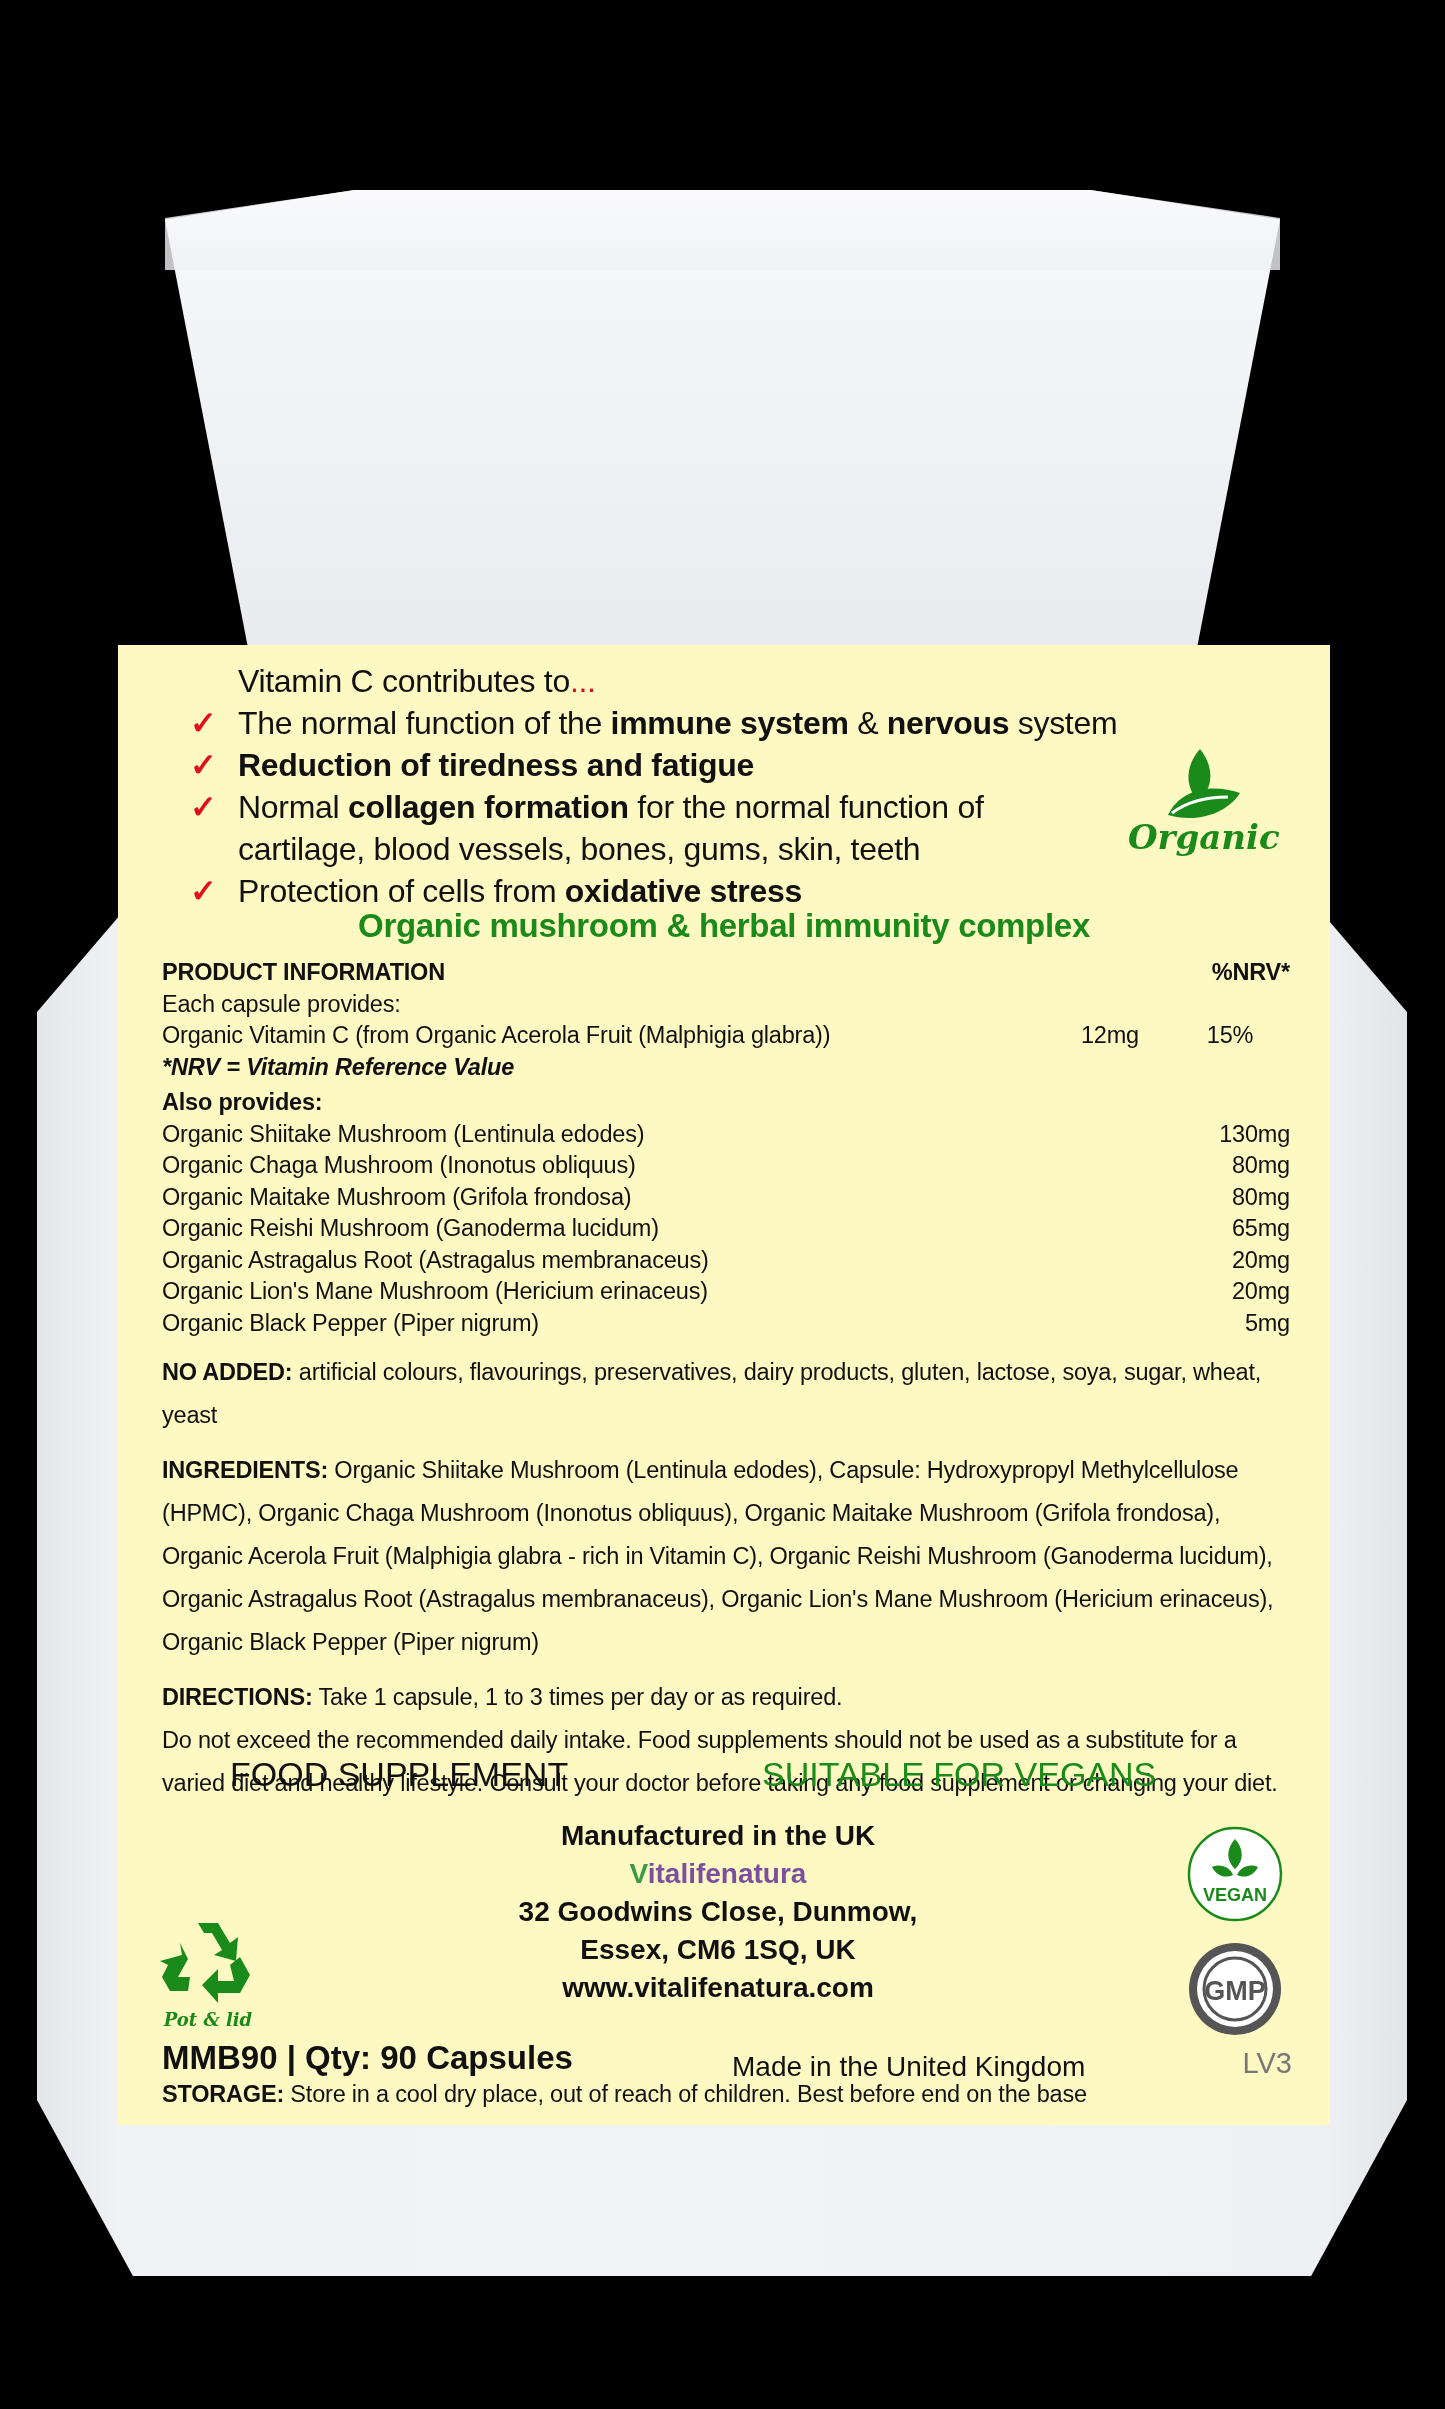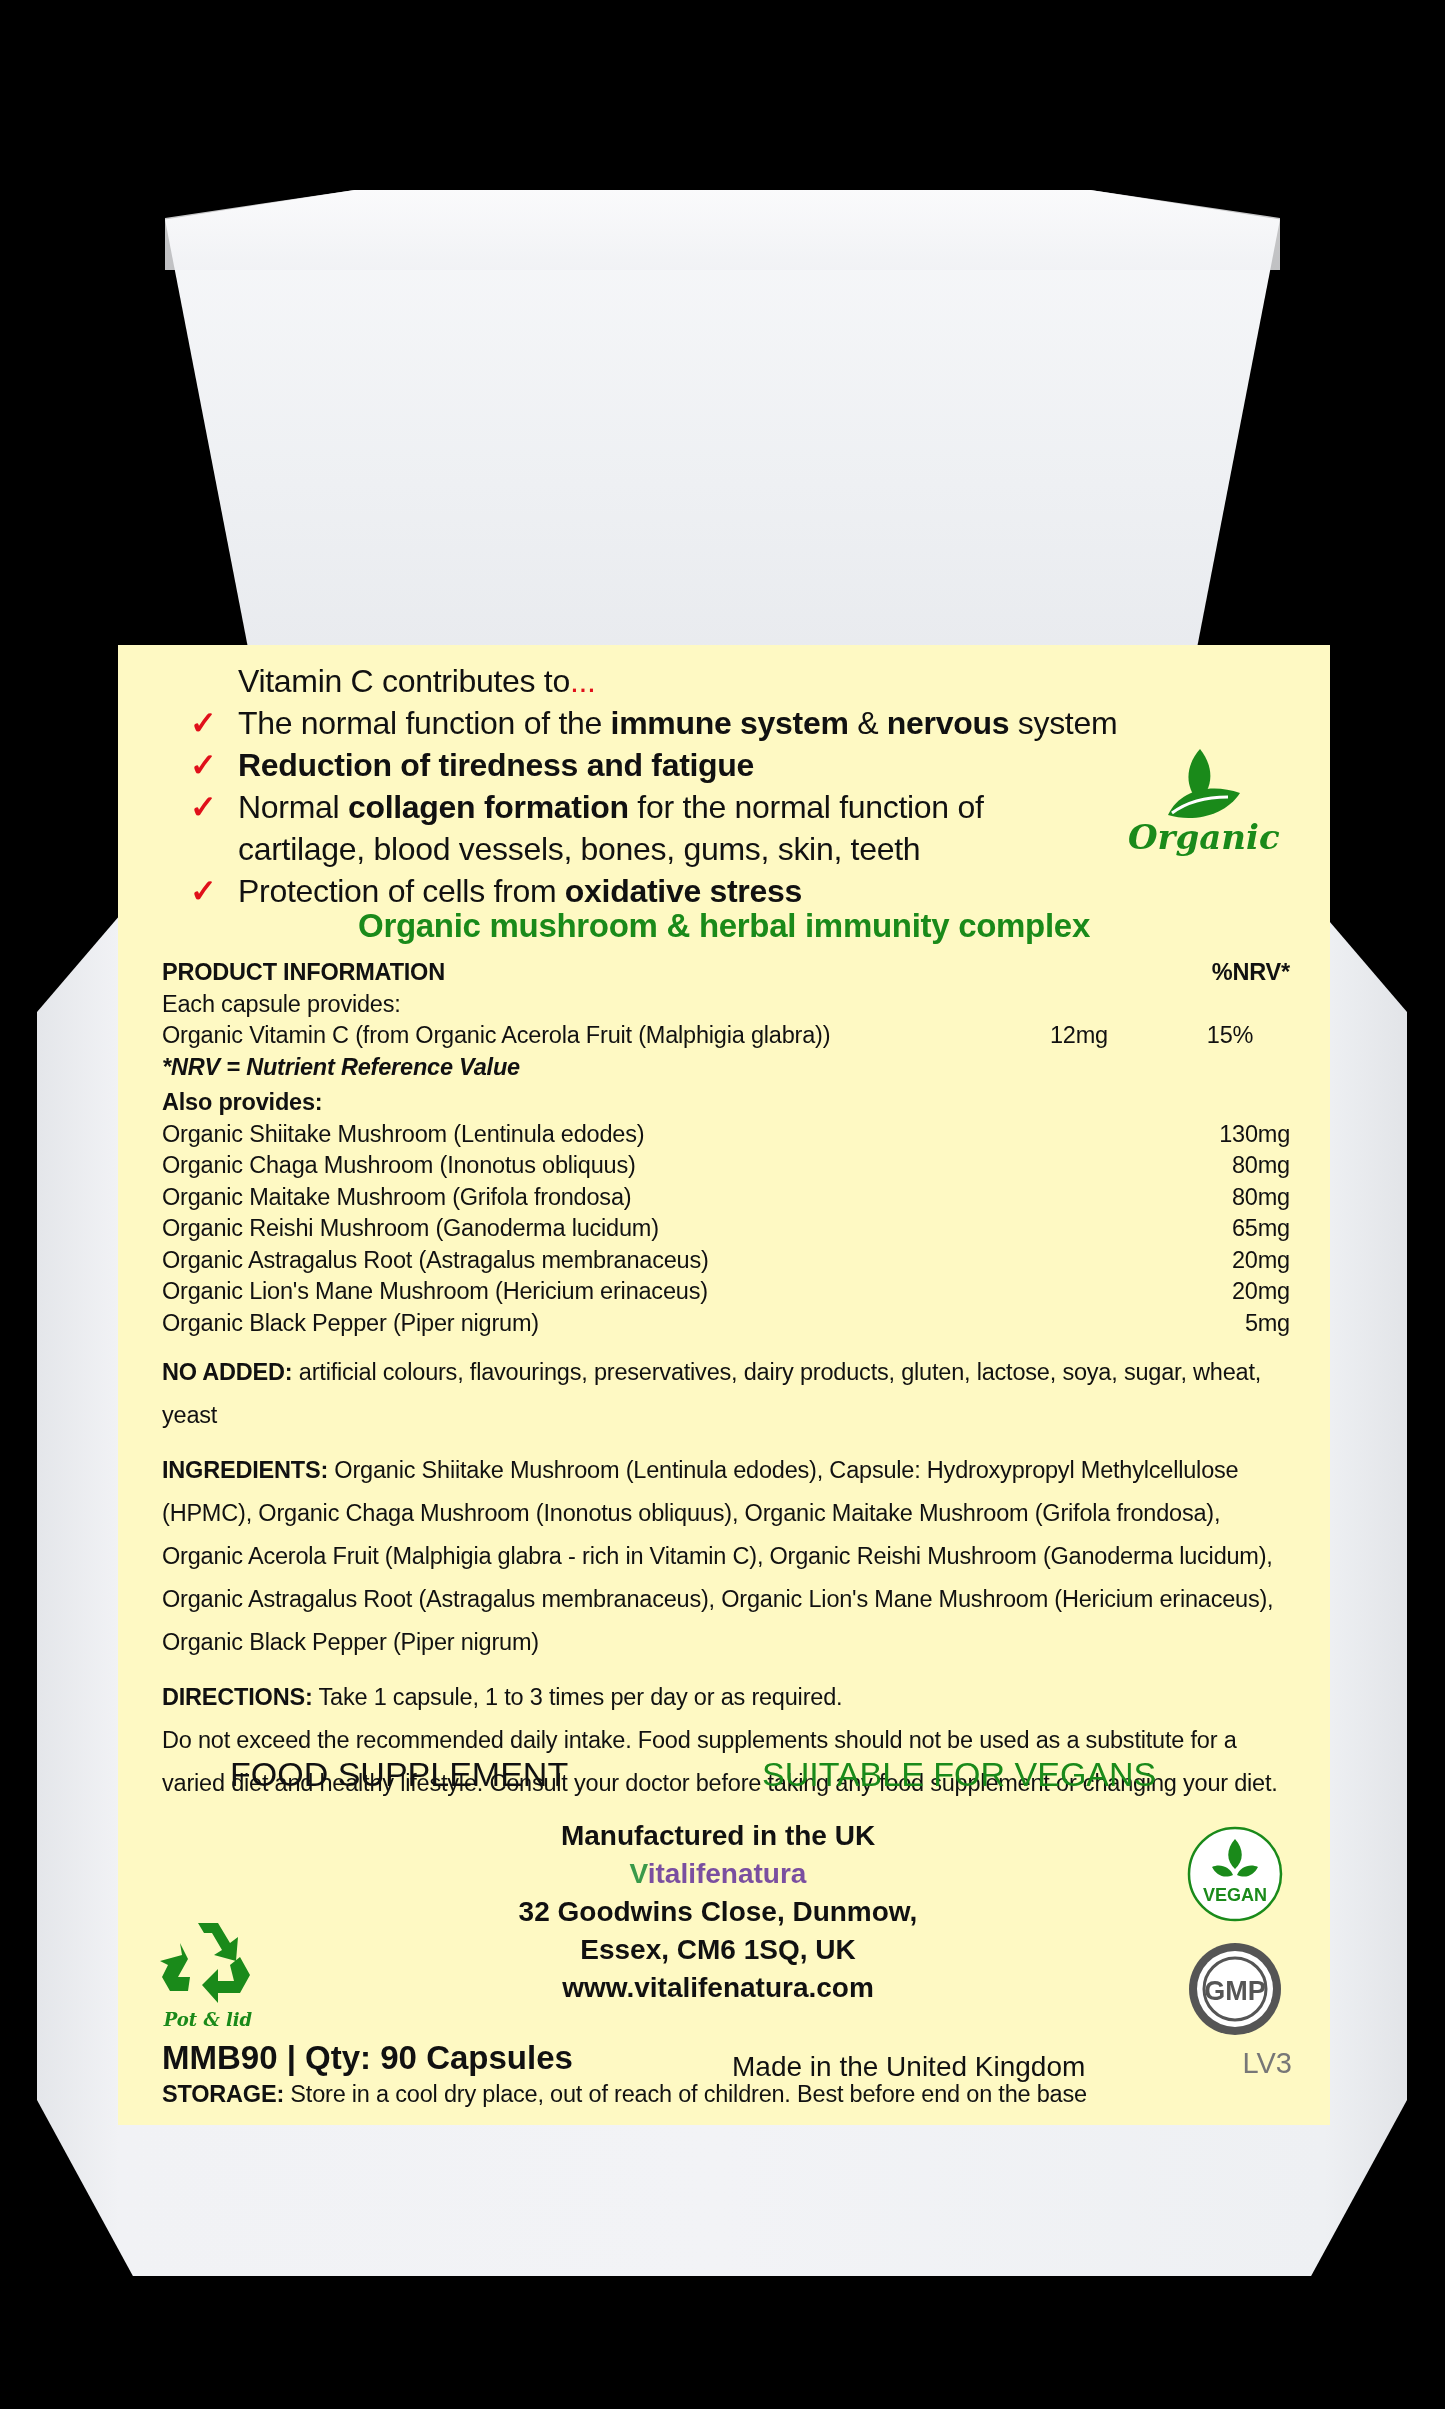--- a/index.html
+++ b/index.html
@@ -120,21 +120,21 @@
       line-height: 31.5px;
       letter-spacing: -0.2px;
     }
     .row {
       display: flex;
       justify-content: space-between;
       gap: 8px;
     }
     .row .amt { text-align: right; }
     .row .cols { display: flex; }
-    .row .cols .c1 { width: 120px; text-align: left; }
+    .row .cols .c1 { width: 120px; text-align: center; }
     .row .cols .c2 { width: 120px; text-align: center; }
     .bold { font-weight: bold; }
     .italic-bold { font-weight: bold; font-style: italic; }
     .para {
       margin-top: 12px;
       line-height: 43px;
     }
     .statements {
       left: 0;
       top: 1110px;
@@ -251,21 +251,21 @@
       <span class="bold">%NRV*</span>
     </div>
     <div>Each capsule provides:</div>
     <div class="row">
       <span>Organic Vitamin C (from Organic Acerola Fruit (Malphigia glabra))</span>
       <span class="cols">
         <span class="c1">12mg</span>
         <span class="c2">15%</span>
       </span>
     </div>
-    <div class="italic-bold">*NRV = Nutrient Reference Value</div>
+    <div class="italic-bold">*NRV = Vitamin Reference Value</div>
     <div class="bold" style="margin-top:4px;">Also provides:</div>
     <div class="row">
         <span>Organic Shiitake Mushroom (Lentinula edodes)</span>
         <span class="amt">130mg</span>
       </div>
     <div class="row">
         <span>Organic Chaga Mushroom (Inonotus obliquus)</span>
         <span class="amt">80mg</span>
       </div>
     <div class="row">

